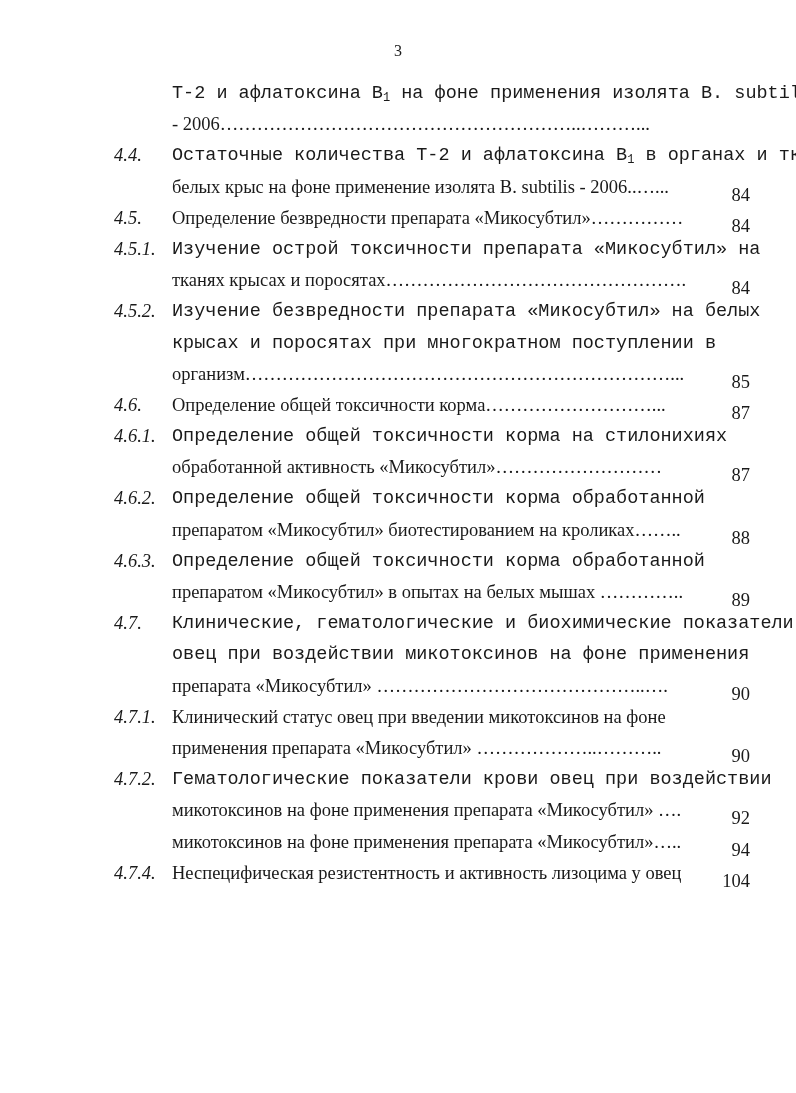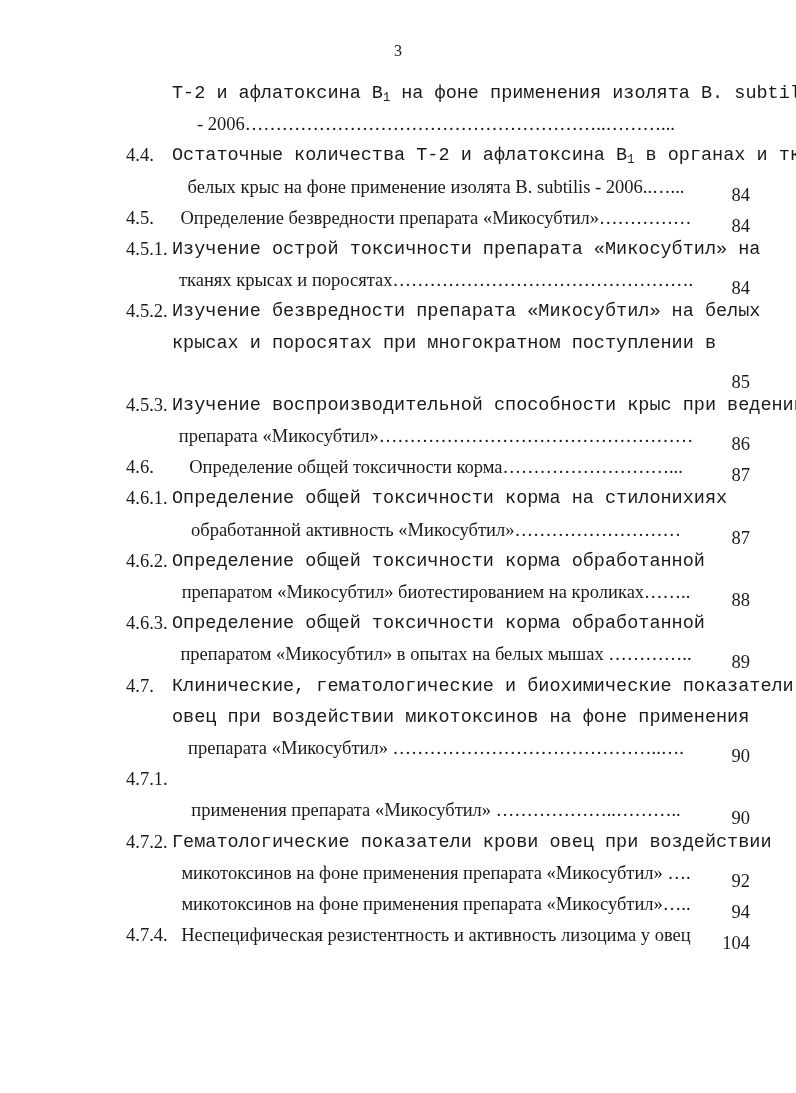--- a/index.html
+++ b/index.html
@@ -2,22 +2,22 @@
 <html><head>
 <meta charset="utf-8">
 <style>
   html, body { margin: 0; padding: 0; background: #ffffff; }
   body { width: 796px; height: 1093px; position: relative; overflow: hidden;
          font-family: "Liberation Serif", "DejaVu Serif", serif; color: #1a1a1a; }
   .page-number { position: absolute; top: 42px; left: 0; width: 796px; text-align: center;
                  font-size: 16px; }
   .toc { position: absolute; top: 78px; left: 110px; width: 640px; }
   .line { position: relative; height: 31.2px; line-height: 31.2px; font-size: 18.5px; white-space: nowrap; }
-  .num { position: absolute; left: 16px; top: 0; }
-  .text { position: absolute; left: 62px; top: 0; width: 528px; text-align: center; }
+  .num { position: absolute; left: 4px; top: 0; font-style: italic; }
+  .text { position: absolute; left: 62px; top: 0; width: 528px; }
   .text.justify { text-align: justify; text-align-last: justify; font-family: Liberation Mono, monospace; }
   .pg { position: absolute; right: 0; top: 8px; text-align: right; }
   sub { font-size: 12px; vertical-align: -3px; line-height: 0; }
 </style>
 </head>
 <body>
 
 <div class="page-number">3</div>
 
 <div class="toc" id="toc">
@@ -58,31 +58,22 @@
     </div>
     <div>
       <div class="line">
         <span class="num">4.5.2.</span>
         <span class="text justify">Изучение безвредности препарата «Микосубтил» на белых</span>
       </div>
       <div class="line">
         <span class="text justify">крысах и поросятах при многократном поступлении в</span>
       </div>
       <div class="line">
+        <span class="text">организм……………………………………………………………...</span>
         <span class="pg">85</span>
-      </div>
-    </div>
-    <div>
-      <div class="line">
-        <span class="num">4.5.3.</span>
-        <span class="text justify">Изучение воспроизводительной способности крыс при ведении</span>
-      </div>
-      <div class="line">
-        <span class="text">препарата «Микосубтил»……………………………………………</span>
-        <span class="pg">86</span>
       </div>
     </div>
     <div>
       <div class="line">
         <span class="num">4.6.</span>
         <span class="text">Определение общей токсичности корма………………………...</span>
         <span class="pg">87</span>
       </div>
     </div>
     <div>
@@ -124,20 +115,21 @@
         <span class="text justify">овец при воздействии микотоксинов на фоне применения</span>
       </div>
       <div class="line">
         <span class="text">препарата «Микосубтил» ……………………………………..….</span>
         <span class="pg">90</span>
       </div>
     </div>
     <div>
       <div class="line">
         <span class="num">4.7.1.</span>
+        <span class="text">Клинический статус овец при введении микотоксинов на фоне</span>
       </div>
       <div class="line">
         <span class="text">применения препарата «Микосубтил» ………………..………..</span>
         <span class="pg">90</span>
       </div>
     </div>
     <div>
       <div class="line">
         <span class="num">4.7.2.</span>
         <span class="text justify">Гематологические показатели крови овец при воздействии</span>

